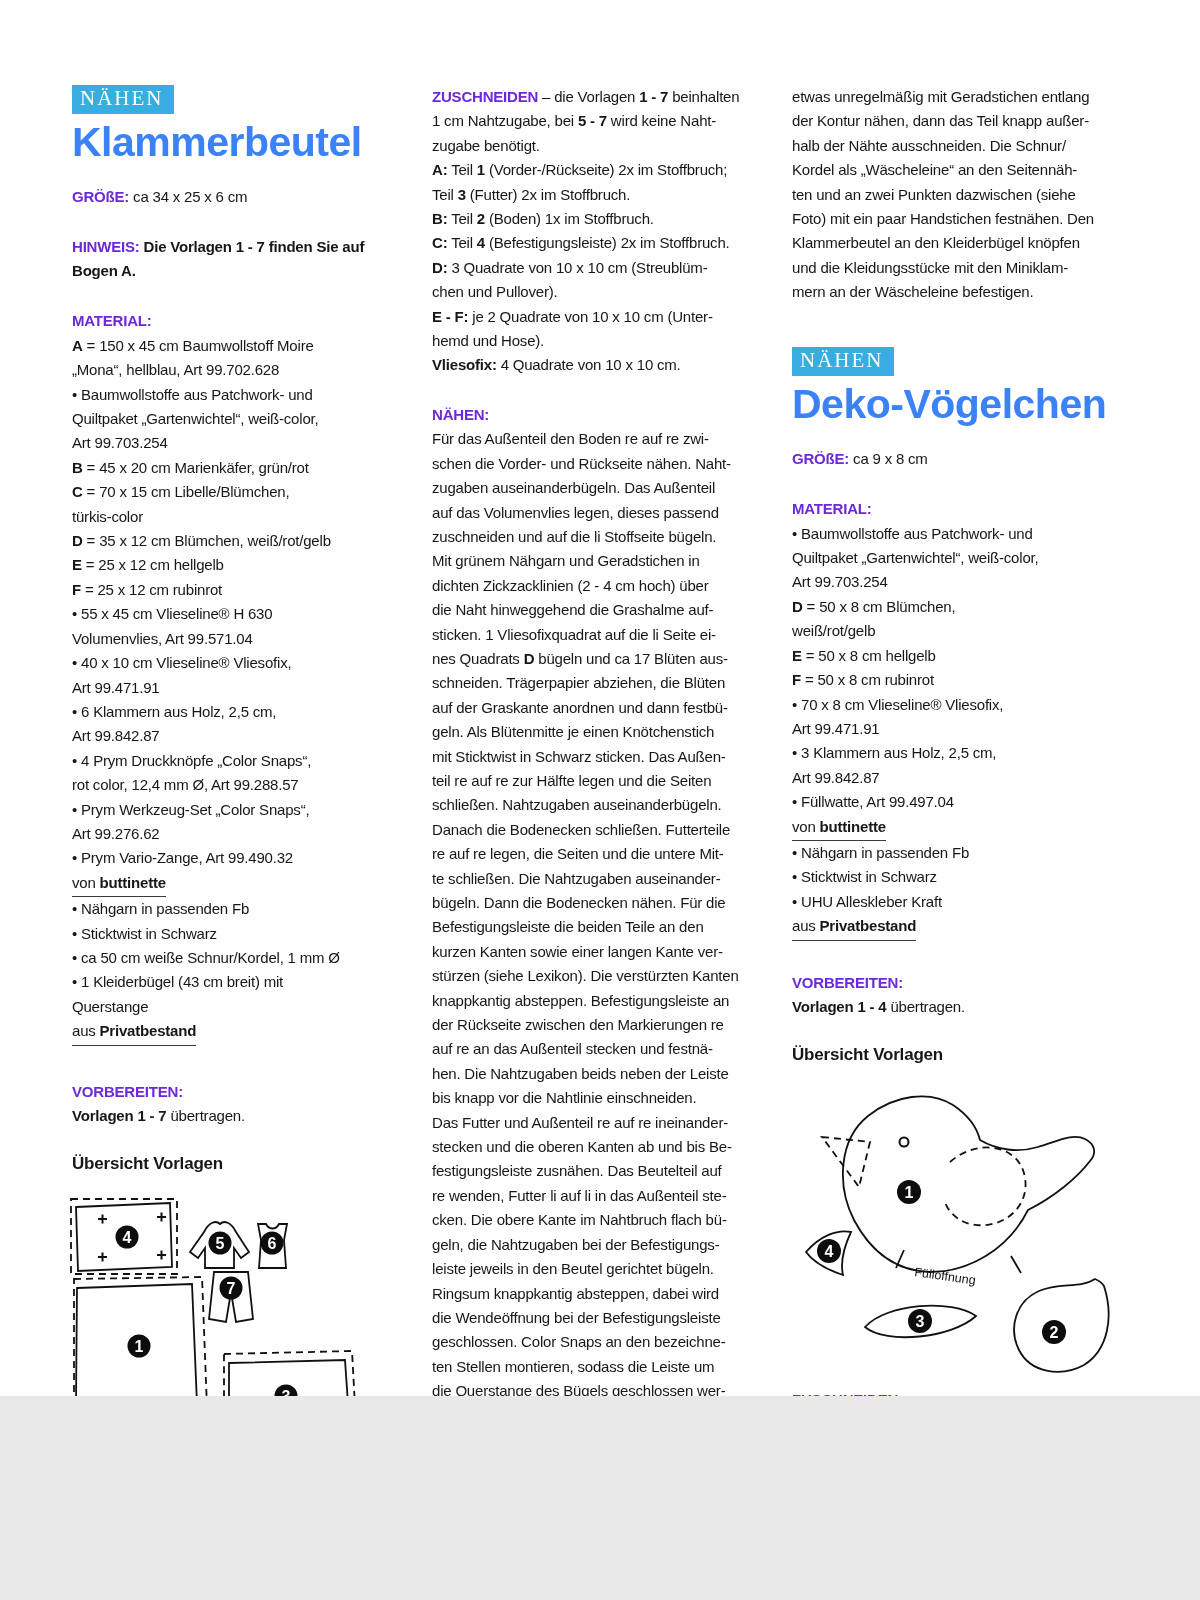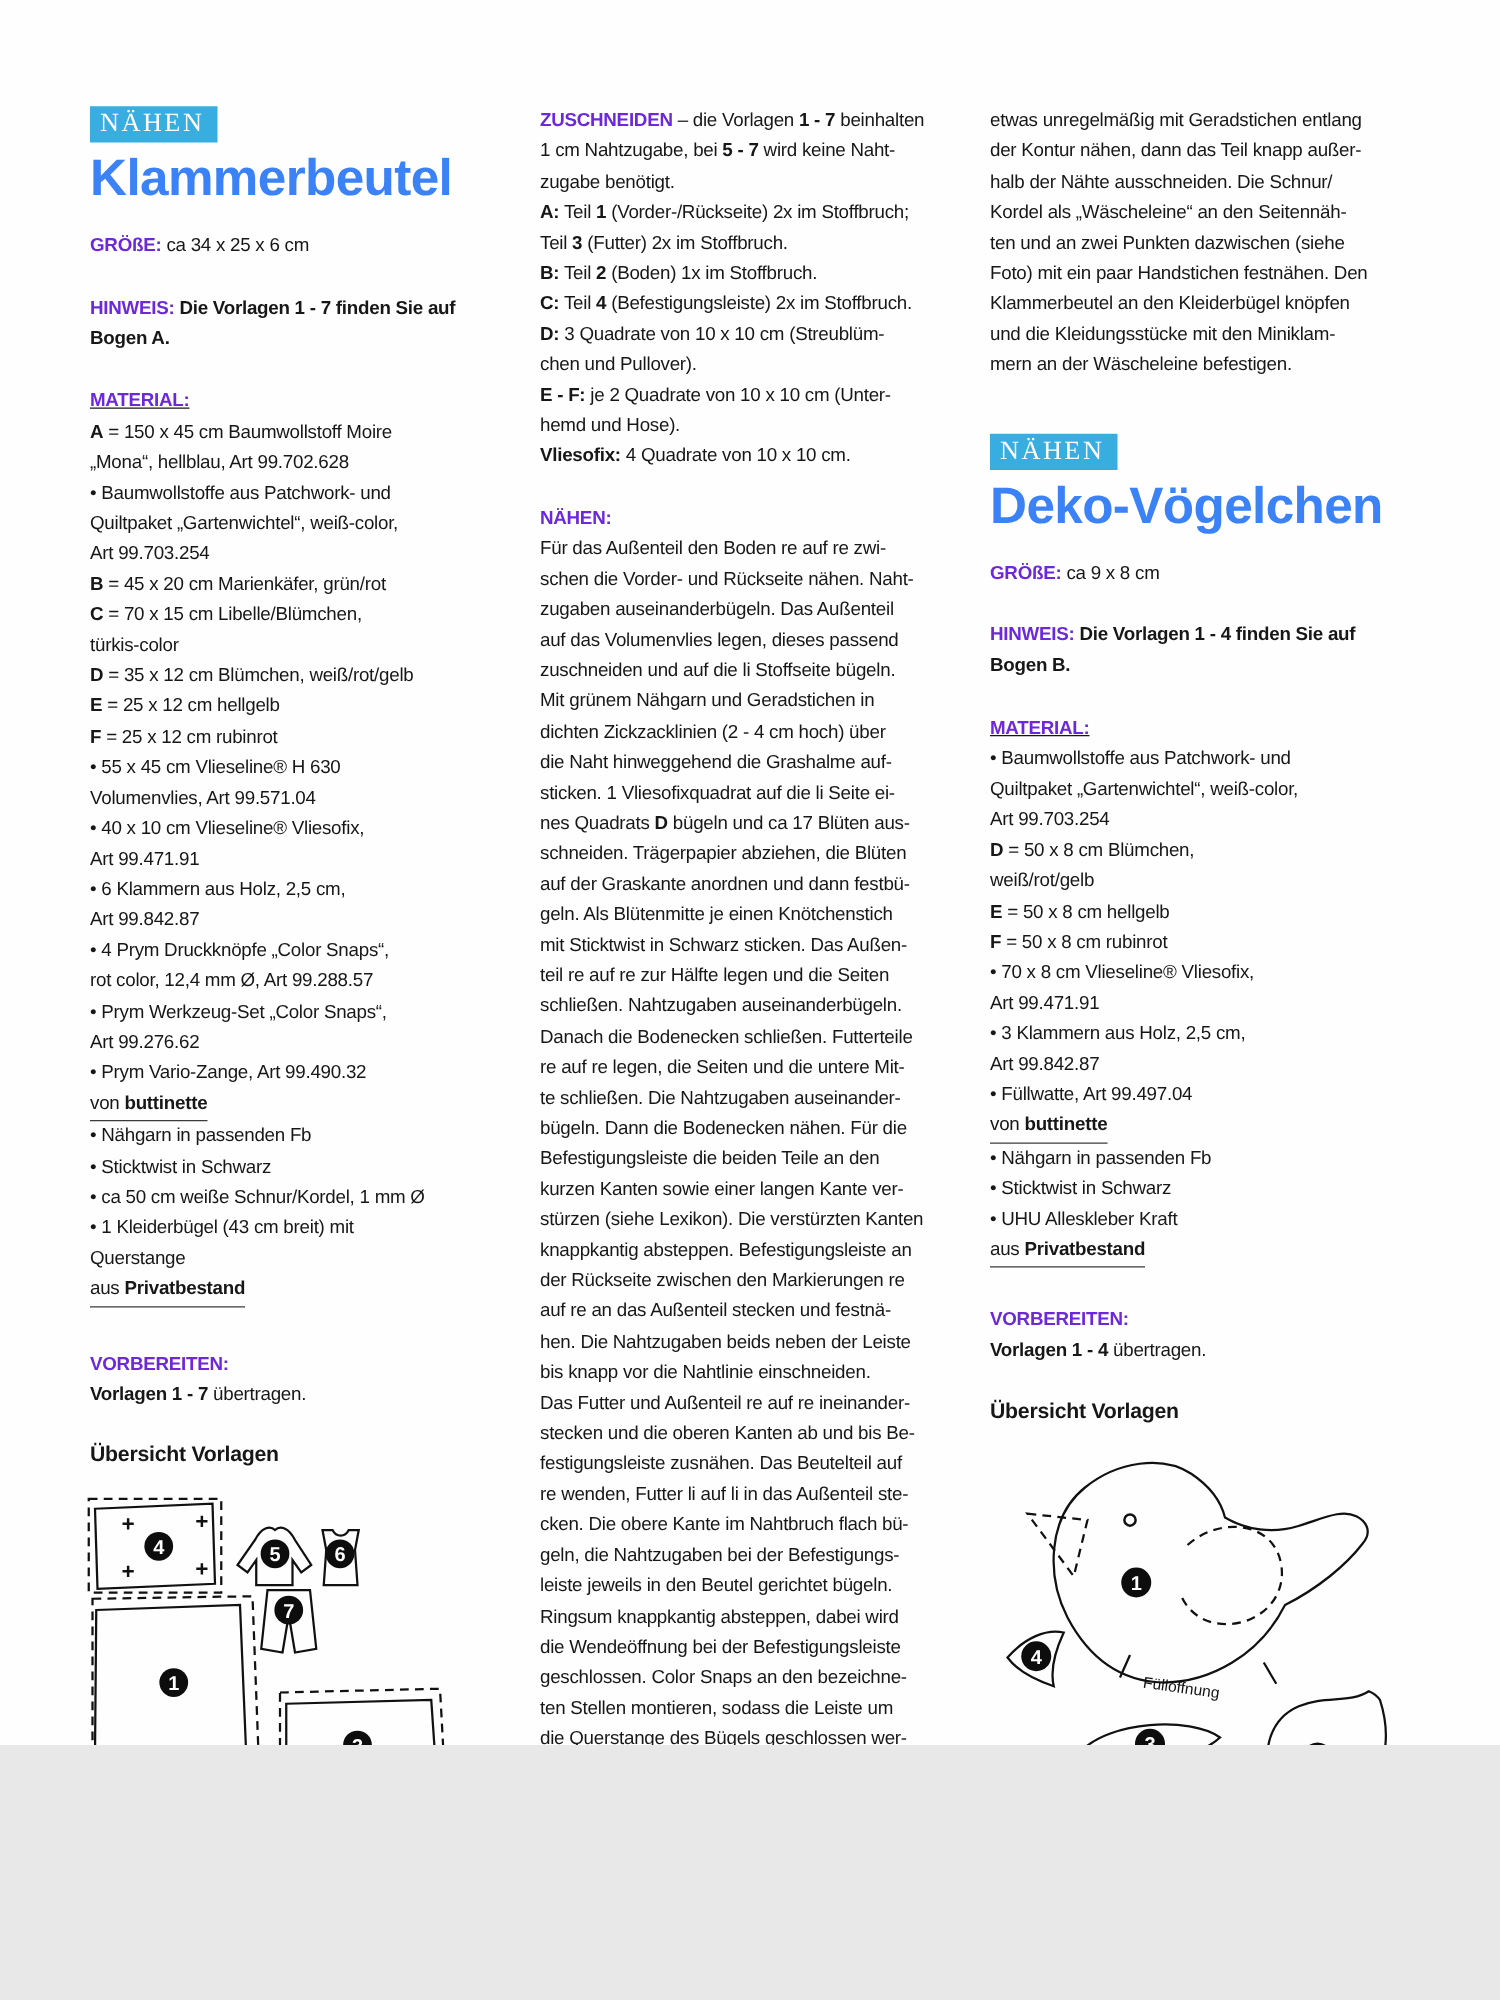--- a/index.html
+++ b/index.html
@@ -21,21 +21,21 @@
     margin:6px 0 0 0;line-height:1.1;
   }
   .body{
     font-size:15px;line-height:24.4px;letter-spacing:-0.2px;
     white-space:pre-line;margin:0;
   }
   .cyan{color:#6d28d9;font-weight:700;}
   .bold{font-weight:700;}
   .kv{margin-top:20px;}
   .hint{margin-top:25px;}
-  .seclabel{margin-top:26px;text-decoration:underline;}
+  .seclabel{margin-top:26px;}
   .supplier{display:inline-block;border-bottom:1.6px solid #3a3a3a;padding-bottom:1px;}
   .ovtitle{font-weight:700;font-size:17px;margin-top:26px;letter-spacing:-0.2px;}
   svg{display:block;}
   .solid{fill:none;stroke:#111;stroke-width:1.8;}
   .dashed{fill:none;stroke:#111;stroke-width:1.8;stroke-dasharray:7 5;}
   .badge{fill:#0d0d0d;}
   .badge-num{fill:#fff;font-weight:700;font-size:16px;font-family:"Liberation Sans",sans-serif;text-anchor:middle;}
   .plus{stroke:#111;stroke-width:2;}
   .svgtext{font-family:"Liberation Sans",sans-serif;font-size:12.5px;fill:#111;}
   .footer-num{
@@ -226,22 +226,20 @@
 und die Kleidungsstücke mit den Miniklam-
 mern an der Wäscheleine befestigen.</p>
 
     <div style="margin-top:42px">
       <span class="tag">NÄHEN</span>
     </div>
     <h1 class="title">Deko-Vögelchen</h1>
 
     <p class="body kv"><span class="cyan">GRÖßE:</span> <span>ca 9 x 8 cm</span></p>
 
-    <p class="body hint"><span class="cyan">HINWEIS:</span> <span class="bold">Die Vorlagen 1 - 4 finden Sie auf
-Bogen B.</span></p>
 
     <p class="body seclabel"><span class="cyan">MATERIAL:</span></p>
     <p class="body">• Baumwollstoffe aus Patchwork- und
 Quiltpaket „Gartenwichtel“, weiß-color,
 Art 99.703.254
 <b>D</b> = 50 x 8 cm Blümchen,
 weiß/rot/gelb
 <b>E</b> = 50 x 8 cm hellgelb
 <b>F</b> = 50 x 8 cm rubinrot
 • 70 x 8 cm Vlieseline® Vliesofix,

